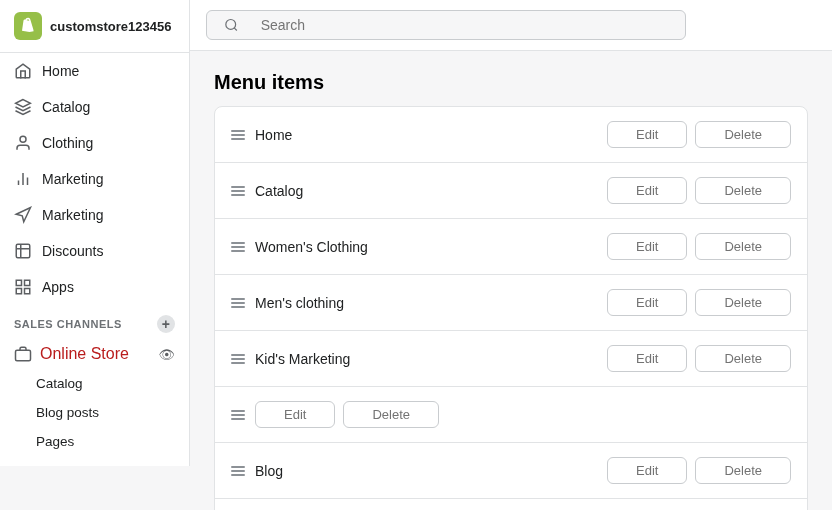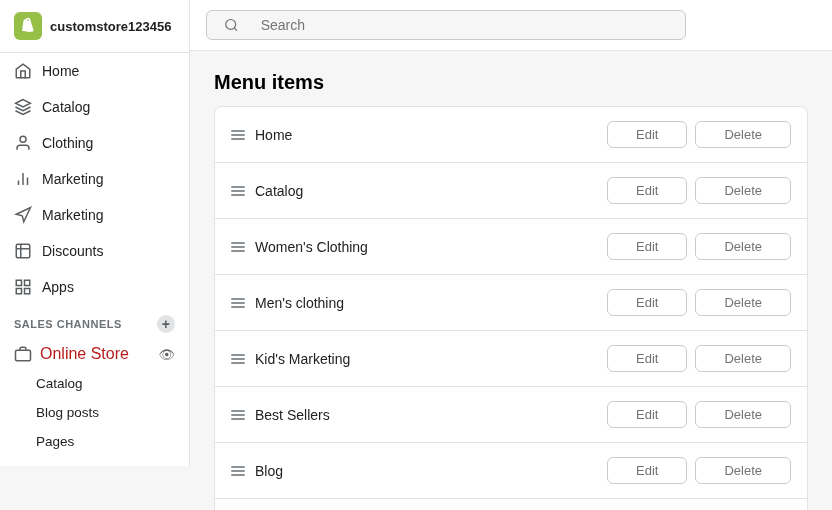--- a/index.html
+++ b/index.html
@@ -411,21 +411,20 @@
       <button class="btn-action">Edit</button>
       <button class="btn-action">Delete</button>
     </div>
   </div>
           <div class="menu-row">
     <div class="drag-handle">
       <span></span>
               <span></span>
               <span></span>
     </div>
-    <span class="menu-item-name">Best Sellers</span>
     <div class="row-actions">
       <button class="btn-action">Edit</button>
       <button class="btn-action">Delete</button>
     </div>
   </div>
           <div class="menu-row">
     <div class="drag-handle">
       <span></span>
               <span></span>
               <span></span>

